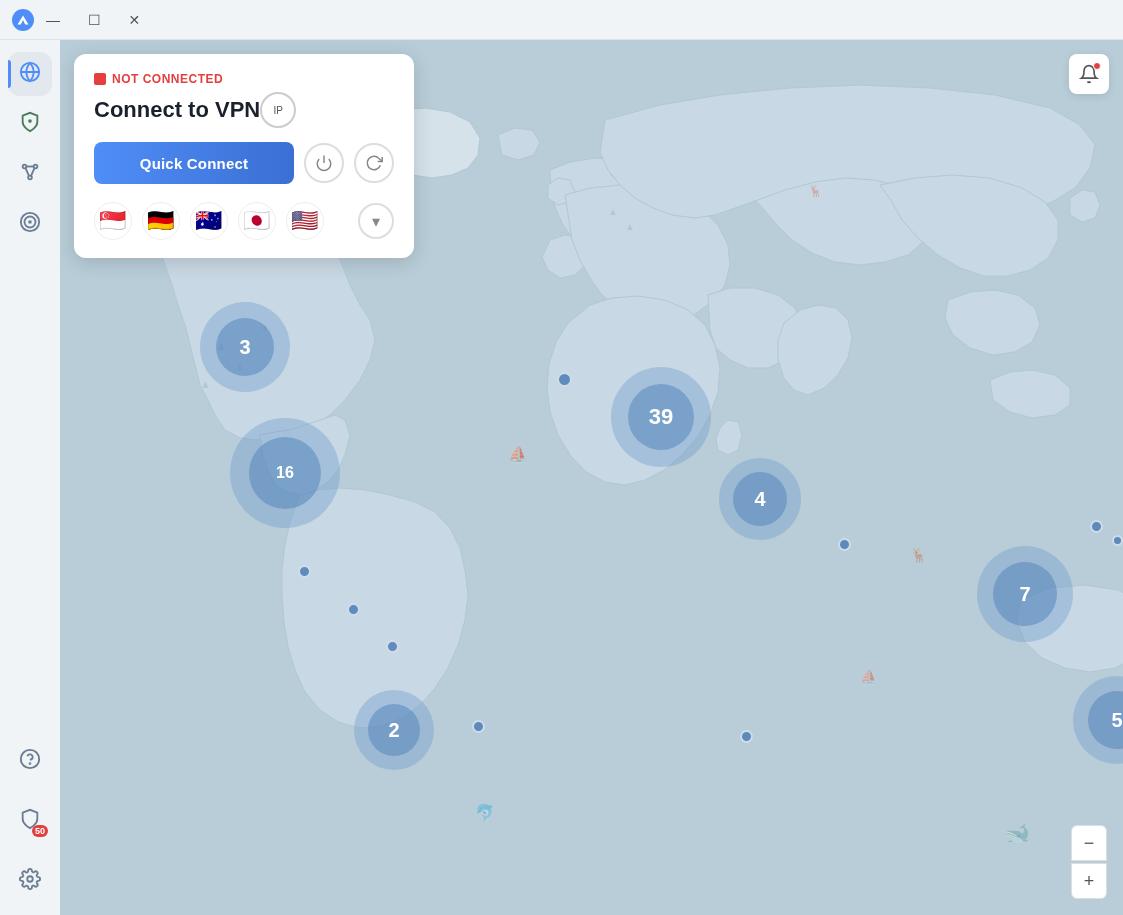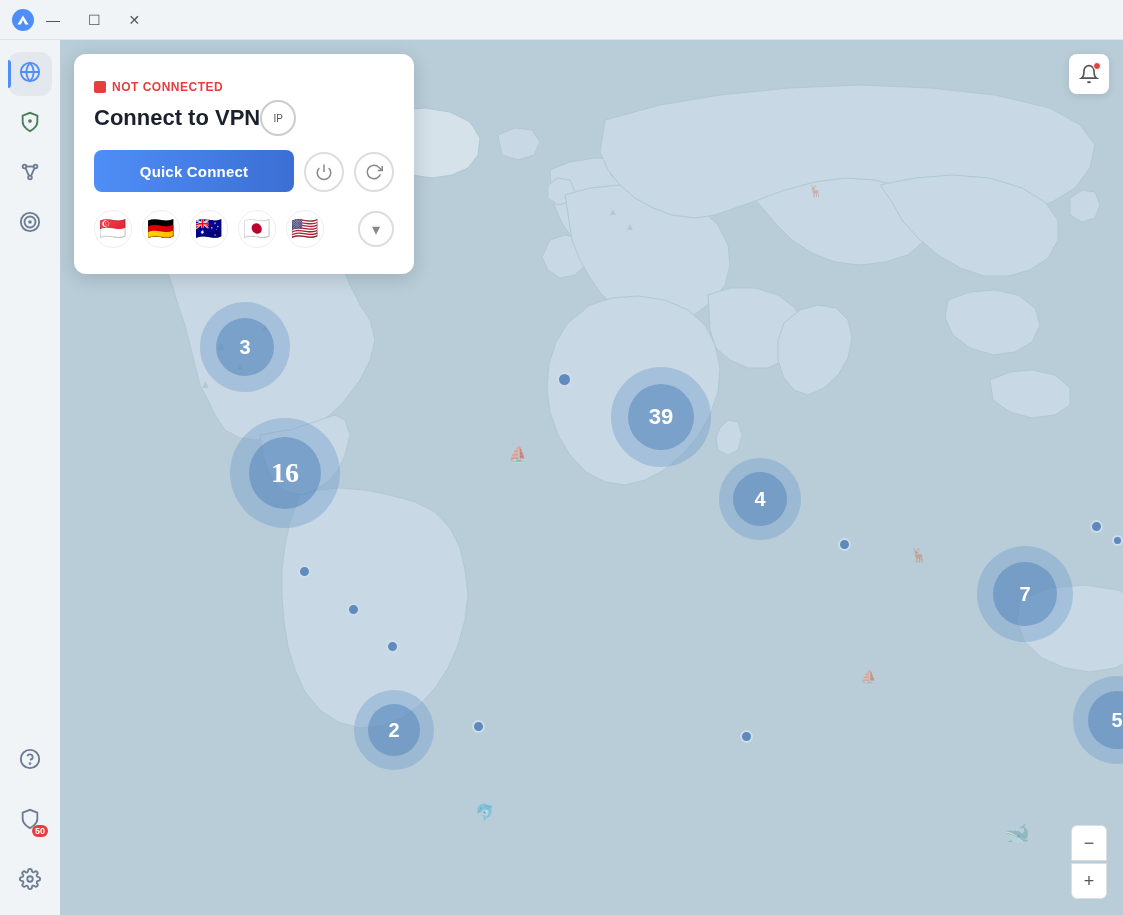--- a/index.html
+++ b/index.html
@@ -119,21 +119,21 @@
     }
 
     
     .vpn-panel {
       position: absolute;
       top: 14px;
       left: 14px;
       width: 340px;
       background: white;
       border-radius: 12px;
-      padding: 26px 20px;
+      padding: 18px 20px;
       box-shadow: 0 4px 20px rgba(0,0,0,0.15);
       z-index: 200;
     }
     .not-connected-label {
       display: flex;
       align-items: center;
       gap: 6px;
       margin-bottom: 6px;
     }
     .status-dot {
@@ -167,21 +167,21 @@
       display: flex;
       align-items: center;
       justify-content: center;
       font-size: 10px;
       font-weight: 400;
       color: #555;
       cursor: pointer;
     }
     .quick-connect-row {
       display: flex;
-      align-items: flex-end;
+      align-items: center;
       gap: 10px;
       margin-bottom: 18px;
     }
     .quick-connect-btn {
       flex: 1;
       height: 42px;
       background: linear-gradient(90deg, #4f8ef7, #3b6fd4);
       color: white;
       font-size: 15px;
       font-weight: 600;
@@ -489,21 +489,21 @@
     </svg>
 
     <div id="cluster-north-america-north" class="map-cluster" style="left: 140px; top: 262px; width: 90px; height: 90px;">
       <div class="map-cluster-inner" style="width: 58px; height: 58px;">
         <span style="font-size:20px;">3</span>
       </div>
     </div>
 
     <div id="cluster-north-america-central" class="map-cluster" style="left: 170px; top: 378px; width: 110px; height: 110px;">
       <div class="map-cluster-inner" style="width: 72px; height: 72px;">
-        <span style="font-size:28px;font-family:Liberation Serif, serif;">16</span>
+        <span style="font-size:16px;">16</span>
       </div>
     </div>
 
     <div id="cluster-europe" class="map-cluster" style="left: 551px; top: 327px; width: 100px; height: 100px;">
       <div class="map-cluster-inner" style="width: 66px; height: 66px;">
         <span style="font-size:22px;">39</span>
       </div>
     </div>
 
     <div id="cluster-middle-east" class="map-cluster" style="left: 659px; top: 418px; width: 82px; height: 82px;">

